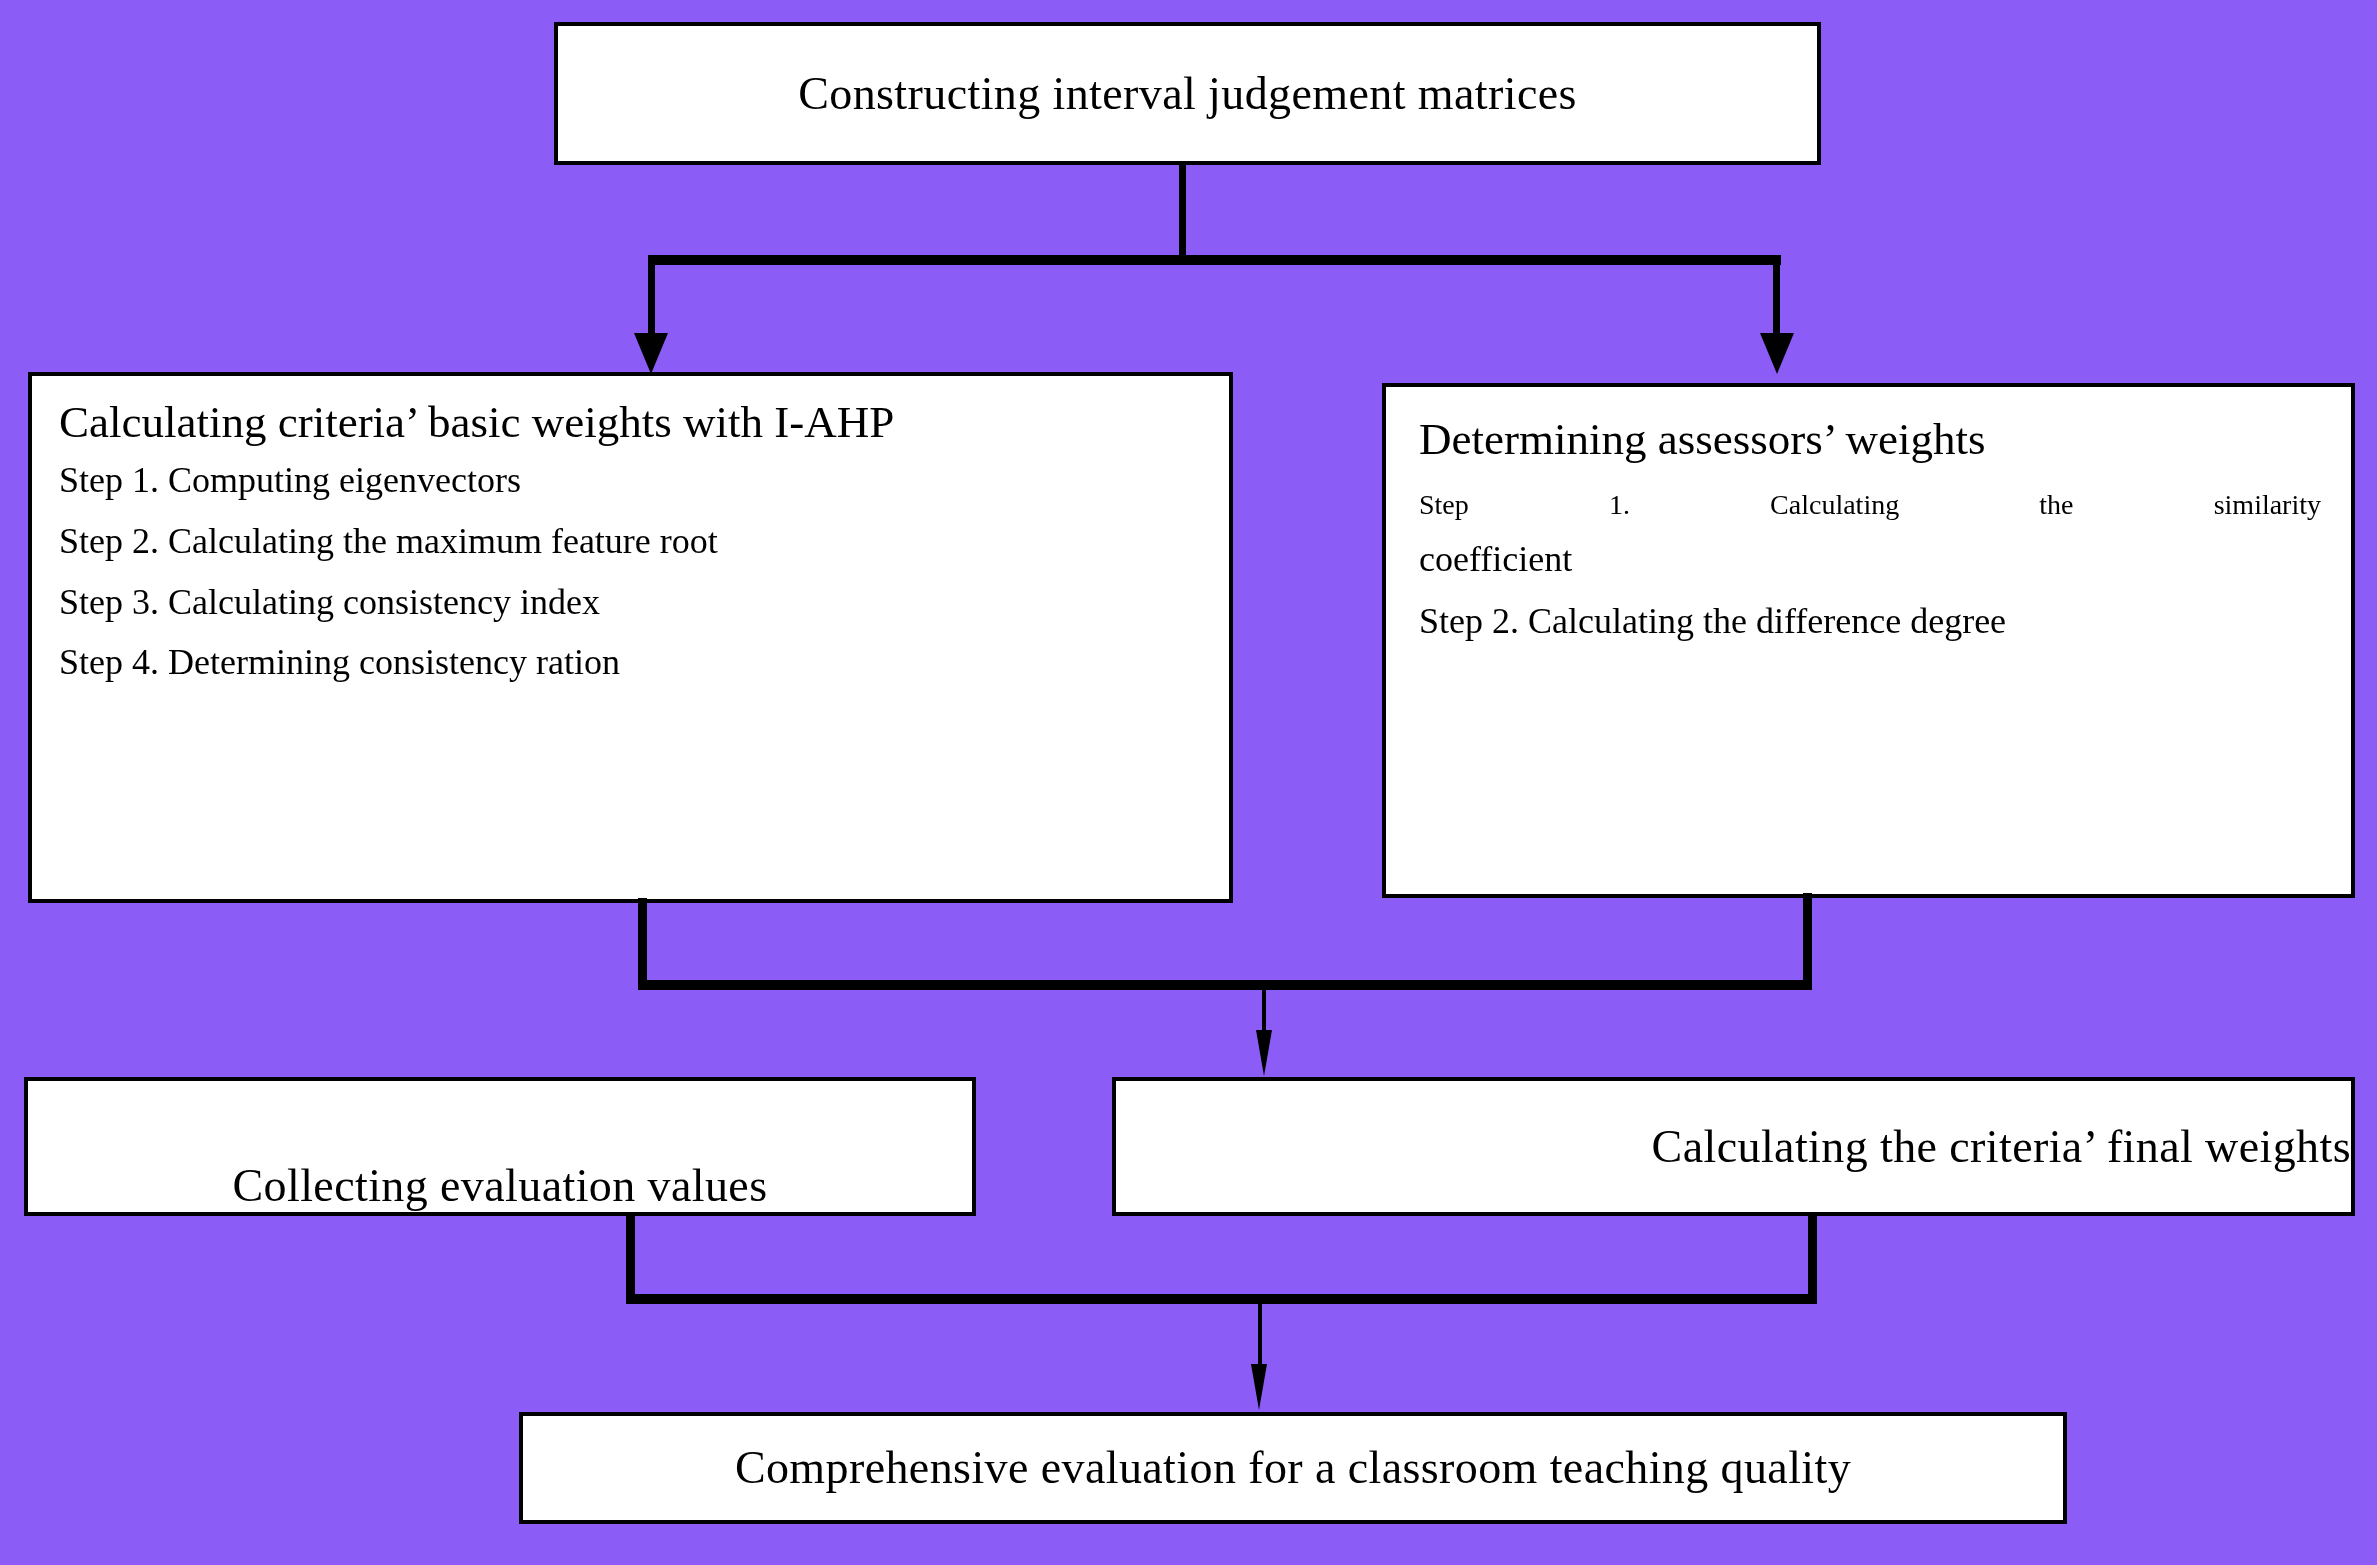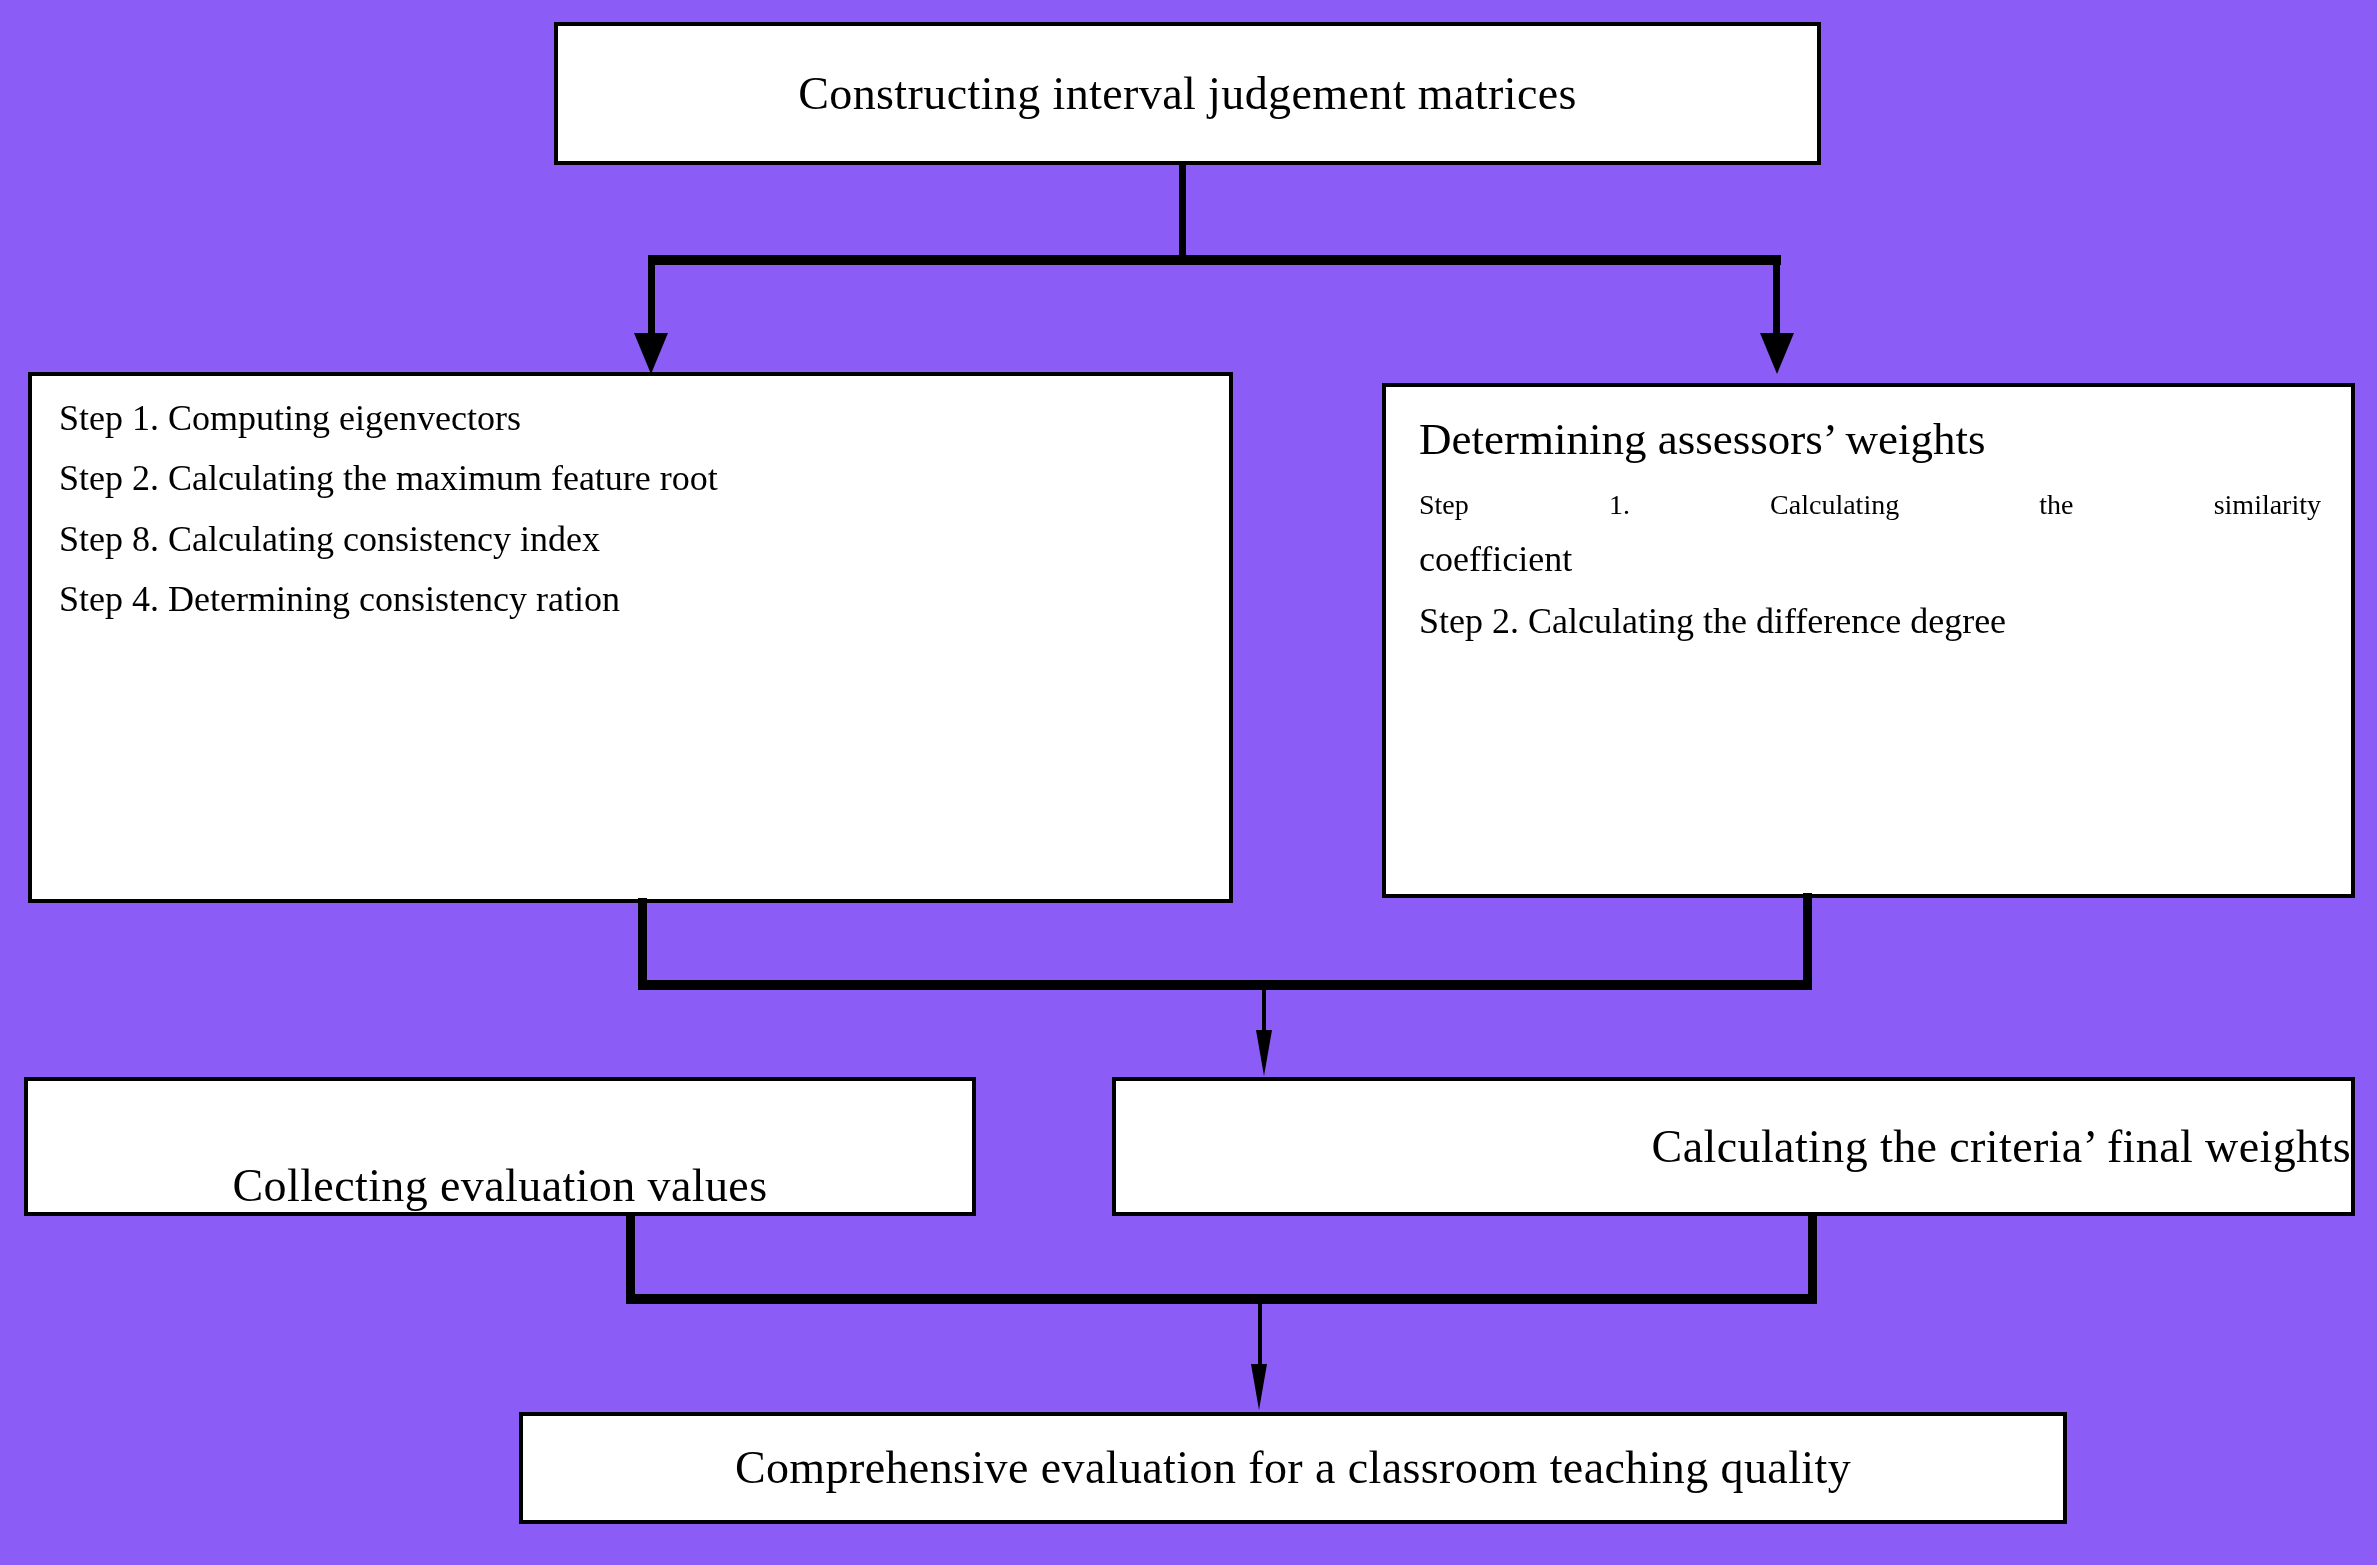--- a/index.html
+++ b/index.html
@@ -102,23 +102,24 @@
   </div>
 
   <div class="vline" style="left:1179px; top:165px; width:7.1px; height:95px;"></div>
   <div class="hline" style="left:648px; top:255px; width:1133px; height:10.3px;"></div>
   <div class="vline" style="left:648px; top:260px; width:7.1px; height:79px;"></div>
   <div class="arrowhead" style="left:634px; top:333px;"></div>
   <div class="vline" style="left:1773px; top:260px; width:7.1px; height:79px;"></div>
   <div class="arrowhead" style="left:1760px; top:333px;"></div>
 
   <div class="panel" style="left:28px; top:372px; width:1205px; height:531px;">
+    <div class="panel-heading">Calculating criteria’ basic weights with I-AHP</div>
     <div class="panel-step">Step 1. Computing eigenvectors</div>
     <div class="panel-step">Step 2. Calculating the maximum feature root</div>
-    <div class="panel-step">Step 8. Calculating consistency index</div>
+    <div class="panel-step">Step 3. Calculating consistency index</div>
     <div class="panel-step">Step 4. Determining consistency ration</div>
   </div>
 
   <div class="panel" style="left:1382px; top:383px; width:973px; height:515px; padding:27px 30px 16px 33px;">
     <div class="panel-heading" style="margin-bottom:16px;">Determining assessors’ weights</div>
     <div class="panel-step-justified">Step 1. Calculating the similarity</div>
     <div class="panel-step-plain">coefficient</div>
     <div class="panel-step-plain">Step 2. Calculating the difference degree</div>
   </div>
 

